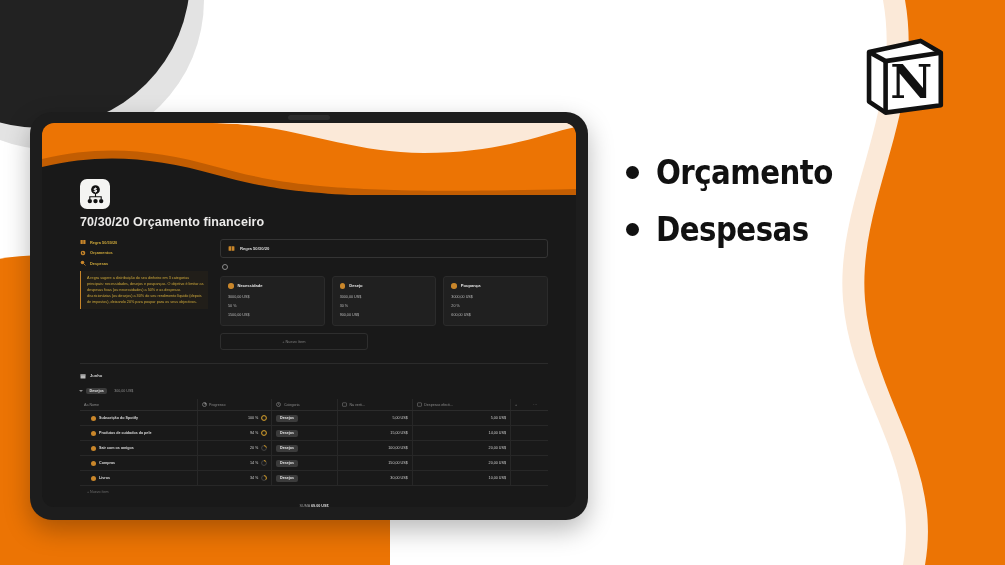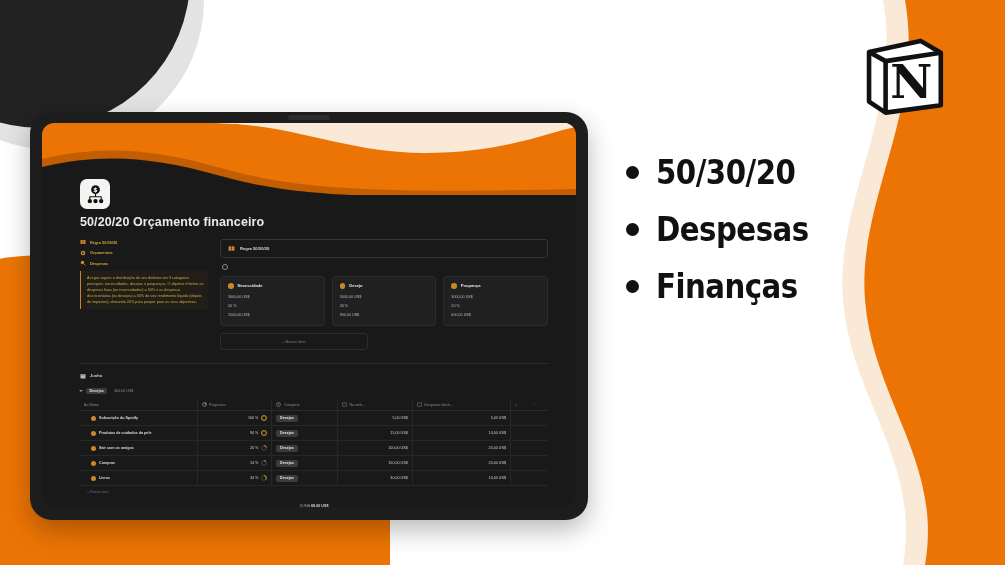--- a/index.html
+++ b/index.html
@@ -248,29 +248,25 @@
       <path d="M12,26 L30,36 L90,27"></path>
       <path d="M30,36 L30,92"></path>
     </g>
     <text x="58" y="76" font-family="DejaVu Serif, serif" font-size="50" font-weight="bold" fill="#111111" text-anchor="middle">N</text>
   </svg>
 </div>
 
 <div id="bullets">
   <div class="bullet">
     <span class="dot"></span>
-    <span class="txt">50/30/20</span>
+    <span class="txt">Orçamento</span>
   </div>
   <div class="bullet">
     <span class="dot"></span>
     <span class="txt">Despesas</span>
-  </div>
-  <div class="bullet">
-    <span class="dot"></span>
-    <span class="txt">Finanças</span>
   </div>
 </div>
 
 <div id="tablet">
   <div class="cam"></div>
   <div id="screen">
 
     <div class="cover">
       <svg viewBox="0 0 534 72" preserveAspectRatio="none">
         <rect x="0" y="0" width="534" height="72" fill="#ec7404"></rect>
@@ -286,21 +282,21 @@
         <circle cx="12" cy="6.5" r="5" fill="#111"></circle>
         <text x="12" y="9.3" font-family="DejaVu Sans, sans-serif" font-size="7" font-weight="bold" fill="#fff" text-anchor="middle">$</text>
         <path d="M12 11.5 V14 M5.5 17 V14.6 H18.5 V17" stroke="#111" stroke-width="1.3" fill="none"></path>
         <circle cx="5.5" cy="19.5" r="2.5" fill="#111"></circle>
         <circle cx="12" cy="19.5" r="2.5" fill="#111"></circle>
         <circle cx="18.5" cy="19.5" r="2.5" fill="#111"></circle>
       </svg>
     </div>
 
     <div class="page">
-      <div class="page-title">50/20/20 Orçamento financeiro</div>
+      <div class="page-title">70/30/20 Orçamento financeiro</div>
 
       <div class="cols">
 
         <div class="col-left">
 
           <div class="link-row">
             <span class="li">
               <svg viewBox="0 0 12 12">
                   <rect x="1" y="2" width="10" height="8" rx="1" fill="#c9862a"></rect>
                   <path d="M6 2 V10" stroke="#191919" stroke-width="1"></path>

